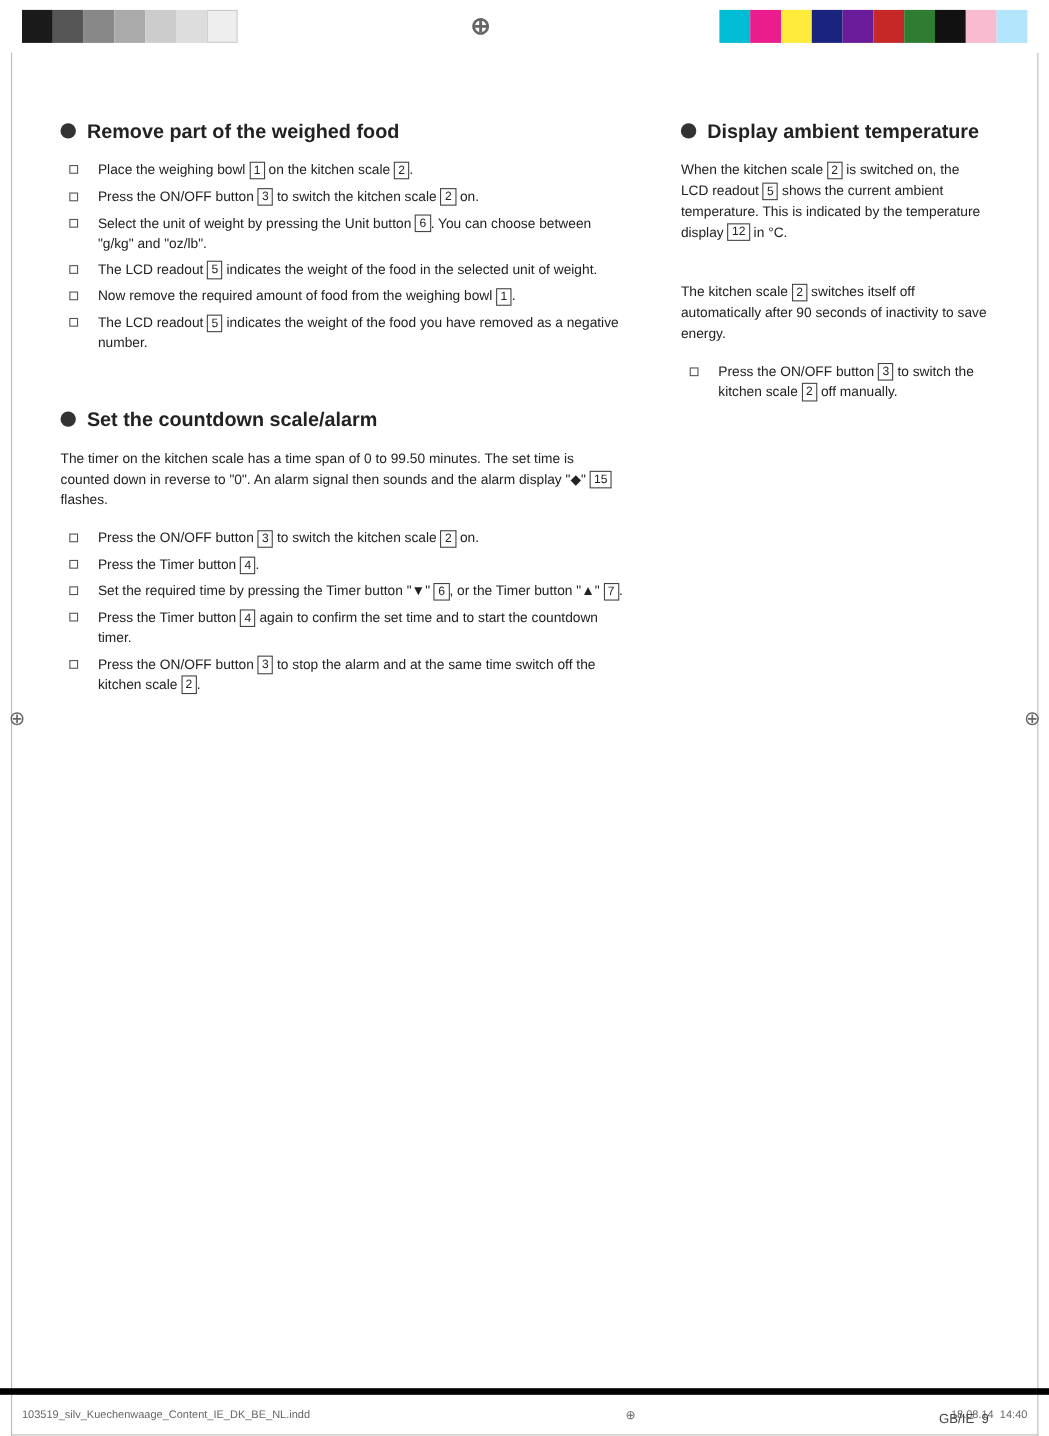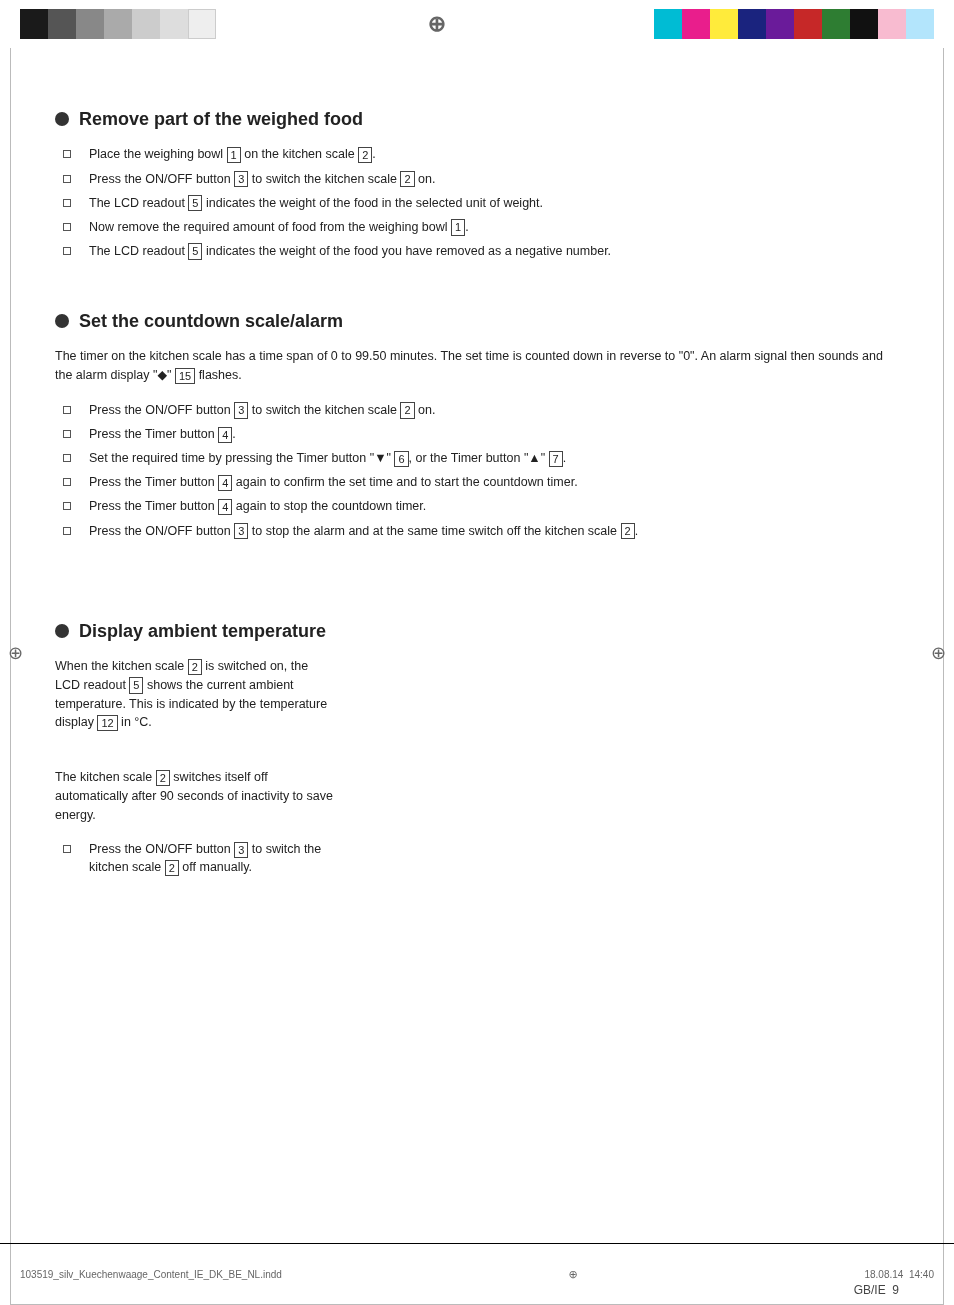--- a/index.html
+++ b/index.html
@@ -91,21 +91,21 @@
     .cb-purple { background: #6a1b9a; }
     .cb-red { background: #c62828; }
     .cb-green { background: #2e7d32; }
     .cb-black3 { background: #111; }
     .cb-pink { background: #f8bbd0; }
     .cb-ltblue { background: #b3e5fc; }
 
     
     .content {
       display: flex;
-      flex-direction: column;
+      flex-direction: row;
       padding: 60px 55px 40px 55px;
       gap: 50px;
     }
 
     .col-left {
       flex: 1;
       min-width: 0;
     }
 
     .col-right {
@@ -199,22 +199,22 @@
 
     
     .bottom-bar {
       position: absolute;
       bottom: 0;
       left: 0;
       width: 100%;
       display: flex;
       align-items: center;
       justify-content: space-between;
-      padding: 24px 20px;
-      border-top: 1px solid #000000;
+      padding: 12px 20px;
+      border-top: 6px solid #000000;
       font-size: 10px;
       color: #666;
     }
 
     .bottom-left-text {
       font-size: 10px;
     }
 
     .bottom-center {
       font-size: 11px;
@@ -335,20 +335,24 @@
         <li>
           <span class="li-bullet"></span>
           <span class="li-text">Place the weighing bowl <span class="num-box">1</span> on the kitchen scale <span class="num-box">2</span>.</span>
         </li>
         <li>
           <span class="li-bullet"></span>
           <span class="li-text">Press the ON/OFF button <span class="num-box">3</span> to switch the kitchen scale <span class="num-box">2</span> on.</span>
         </li>
         <li>
           <span class="li-bullet"></span>
+          <span class="li-text">Select the unit of weight by pressing the Unit button <span class="num-box">6</span>. You can choose between "g/kg" and "oz/lb".</span>
+        </li>
+        <li>
+          <span class="li-bullet"></span>
           <span class="li-text">The LCD readout <span class="num-box">5</span> indicates the weight of the food in the selected unit of weight.</span>
         </li>
         <li>
           <span class="li-bullet"></span>
           <span class="li-text">Now remove the required amount of food from the weighing bowl <span class="num-box">1</span>.</span>
         </li>
         <li>
           <span class="li-bullet"></span>
           <span class="li-text">The LCD readout <span class="num-box">5</span> indicates the weight of the food you have removed as a negative number.</span>
         </li>
@@ -376,24 +380,20 @@
         <li>
           <span class="li-bullet"></span>
           <span class="li-text">Set the required time by pressing the Timer button "▼" <span class="num-box">6</span>, or the Timer button "▲" <span class="num-box">7</span>.</span>
         </li>
         <li>
           <span class="li-bullet"></span>
           <span class="li-text">Press the Timer button <span class="num-box">4</span> again to confirm the set time and to start the countdown timer.</span>
         </li>
         <li>
           <span class="li-bullet"></span>
-          <span class="li-text">Press the Timer button <span class="num-box">4</span> again to stop the countdown timer.</span>
-        </li>
-        <li>
-          <span class="li-bullet"></span>
           <span class="li-text">Press the ON/OFF button <span class="num-box">3</span> to stop the alarm and at the same time switch off the kitchen scale <span class="num-box">2</span>.</span>
         </li>
       </ul>
 
     </div>
 
     <div class="col-right">
 
       <div class="section-heading">
         <div class="bullet-dot"></div>

